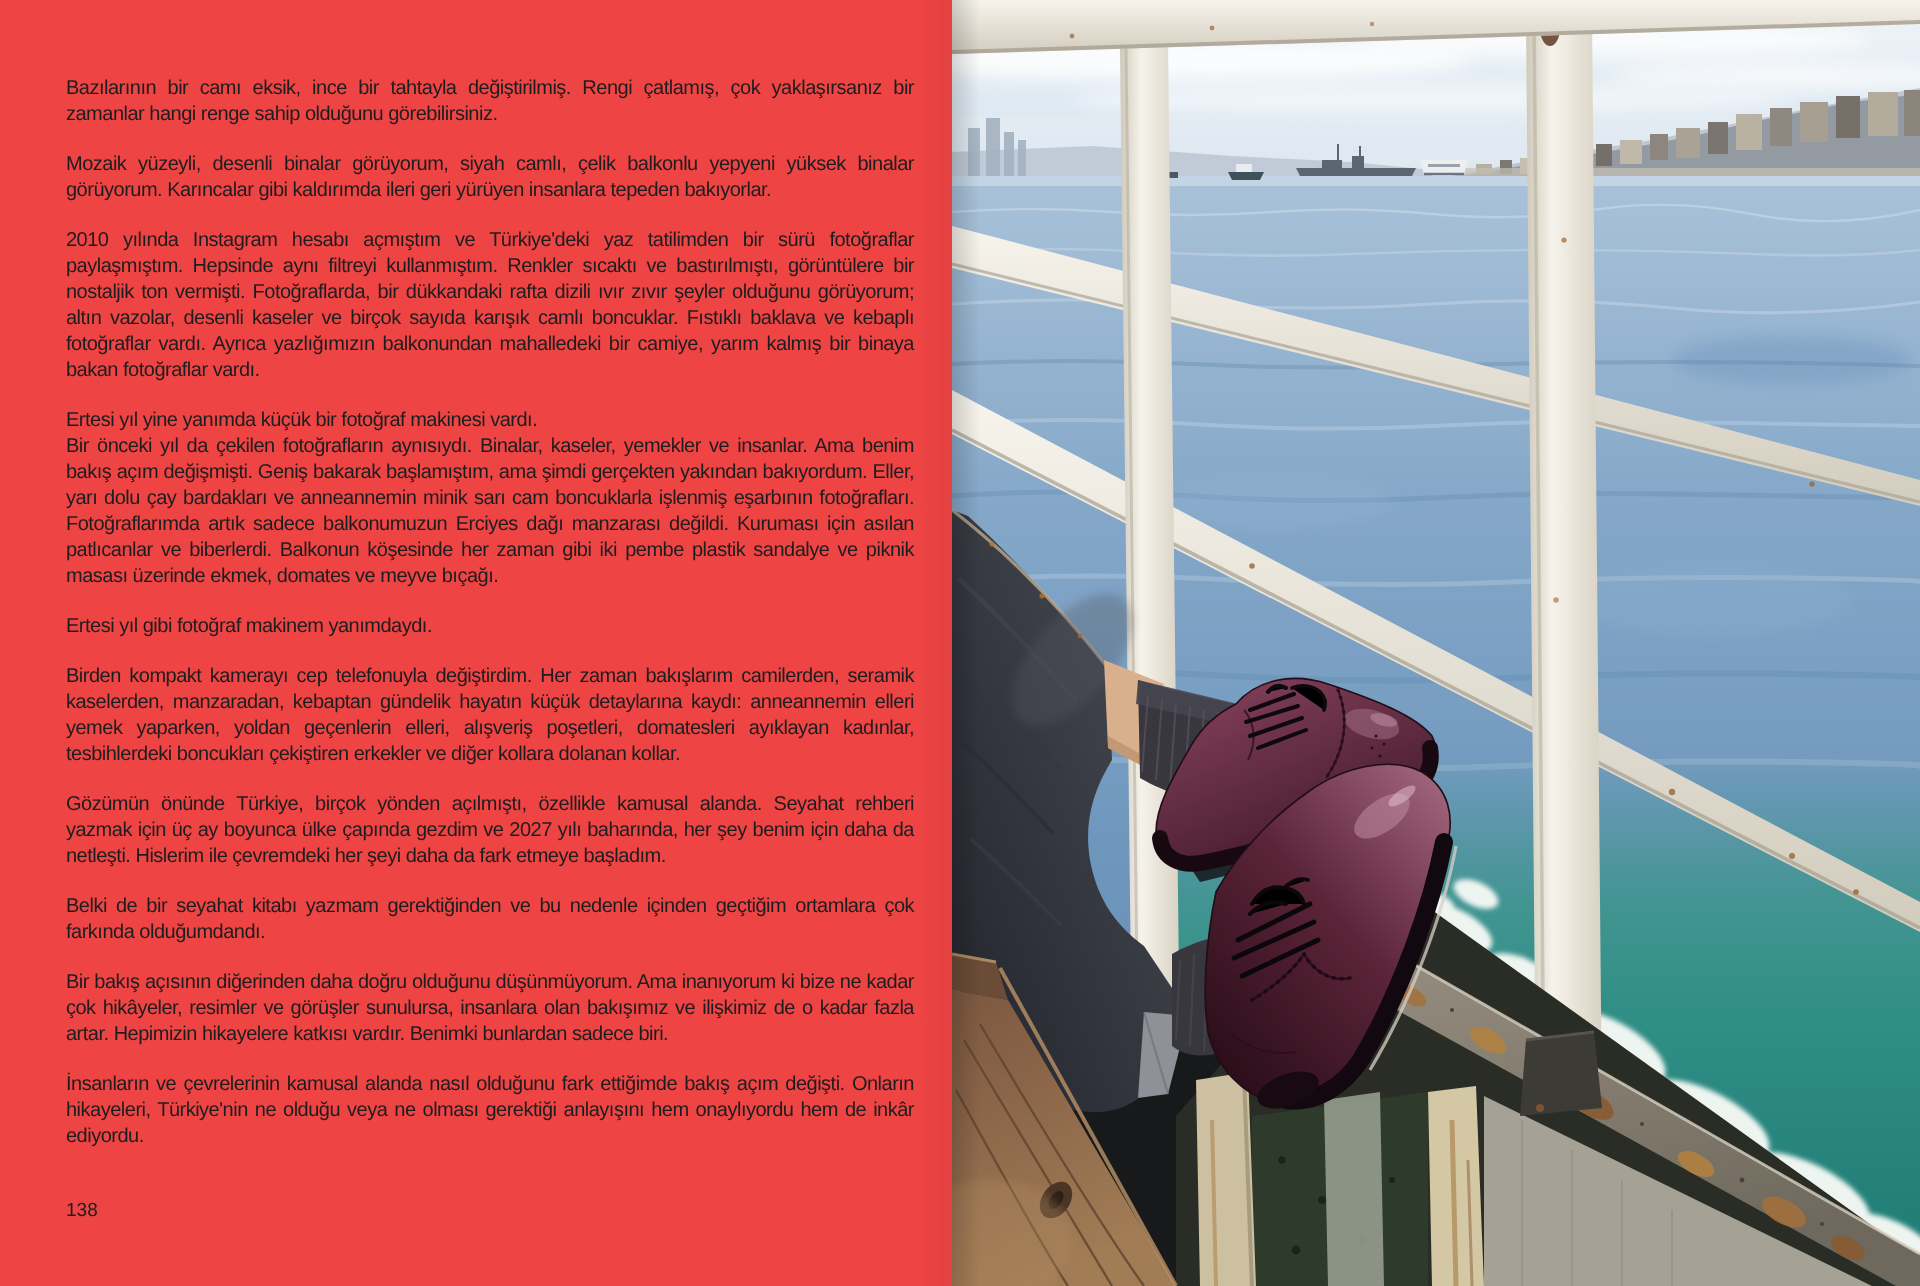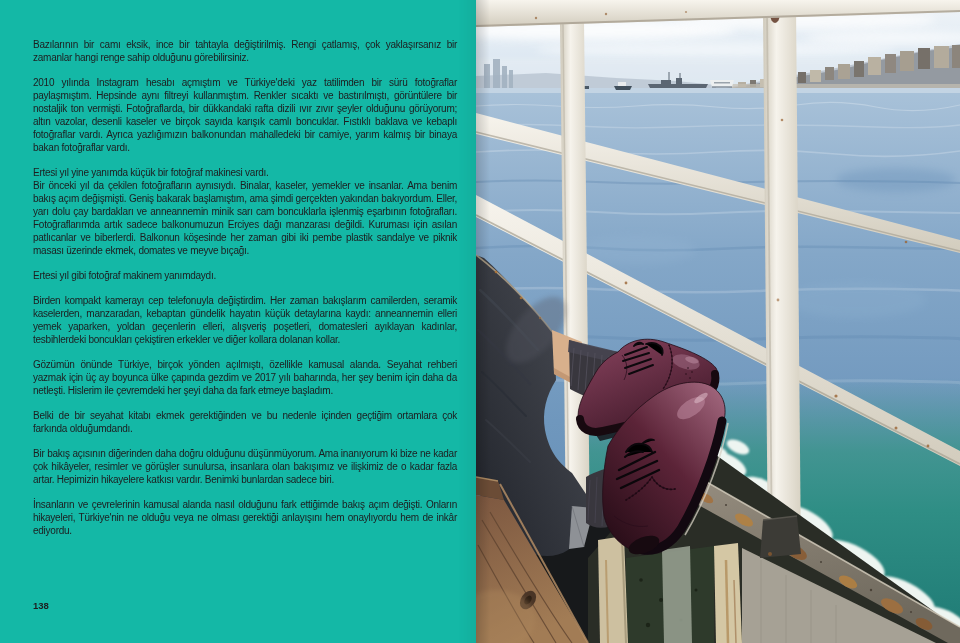--- a/index.html
+++ b/index.html
@@ -1,57 +1,58 @@
 <!DOCTYPE html>
 <html lang="tr"><head>
 <meta charset="utf-8">
 <style>
   html,body{margin:0;padding:0;}
   body{
     width:960px;height:643px;overflow:hidden;background:#ffffff;
     font-family:"Liberation Sans", sans-serif;
   }
   .spread{position:relative;width:960px;height:643px;background:#ffffff;}
-  .page-left{position:absolute;left:0;top:0;width:476px;height:643px;background:#14b8a6;}
+  .page-left{position:absolute;left:0;top:0;width:476px;height:643px;background:#ef4444;}
   .text-block{
     position:absolute;left:33px;top:38px;width:424px;
     font-size:10px;line-height:13px;letter-spacing:-0.25px;color:#1d1d1f;
   }
   .text-block p{
     margin:0 0 12px 0;text-align:justify;white-space:pre-line;
   }
   .page-number{
-    position:absolute;left:33px;top:600px;font-size:9.5px;color:#1d1d1f;letter-spacing:0;font-weight:bold;
+    position:absolute;left:33px;top:600px;font-size:9.5px;color:#1d1d1f;letter-spacing:0;
   }
   .page-right{position:absolute;left:476px;top:0;width:484px;height:643px;overflow:hidden;}
   .page-right svg{display:block;}
   .gutter-shade{
     position:absolute;left:0;top:0;width:14px;height:643px;pointer-events:none;
     background:linear-gradient(90deg, rgba(0,0,0,0.16), rgba(0,0,0,0));
   }
   .spine-shade{
     position:absolute;left:458px;top:0;width:18px;height:643px;pointer-events:none;
     background:linear-gradient(90deg, rgba(0,0,0,0), rgba(0,0,0,0.05));
   }
 </style>
 </head>
 <body>
 
 <div class="spread">
 
   <section class="page-left">
     <div class="text-block">
         <p>Bazılarının bir camı eksik, ince bir tahtayla değiştirilmiş. Rengi çatlamış, çok yaklaşırsanız bir zamanlar hangi renge sahip olduğunu görebilirsiniz.</p>
+        <p>Mozaik yüzeyli, desenli binalar görüyorum, siyah camlı, çelik balkonlu yepyeni yüksek binalar görüyorum. Karıncalar gibi kaldırımda ileri geri yürüyen insanlara tepeden bakıyorlar.</p>
         <p>2010 yılında Instagram hesabı açmıştım ve Türkiye'deki yaz tatilimden bir sürü fotoğraflar paylaşmıştım. Hepsinde aynı filtreyi kullanmıştım. Renkler sıcaktı ve bastırılmıştı, görüntülere bir nostaljik ton vermişti. Fotoğraflarda, bir dükkandaki rafta dizili ıvır zıvır şeyler olduğunu görüyorum; altın vazolar, desenli kaseler ve birçok sayıda karışık camlı boncuklar. Fıstıklı baklava ve kebaplı fotoğraflar vardı. Ayrıca yazlığımızın balkonundan mahalledeki bir camiye, yarım kalmış bir binaya bakan fotoğraflar vardı.</p>
         <p>Ertesi yıl yine yanımda küçük bir fotoğraf makinesi vardı.
 Bir önceki yıl da çekilen fotoğrafların aynısıydı. Binalar, kaseler, yemekler ve insanlar. Ama benim bakış açım değişmişti. Geniş bakarak başlamıştım, ama şimdi gerçekten yakından bakıyordum. Eller, yarı dolu çay bardakları ve anneannemin minik sarı cam boncuklarla işlenmiş eşarbının fotoğrafları. Fotoğraflarımda artık sadece balkonumuzun Erciyes dağı manzarası değildi. Kuruması için asılan patlıcanlar ve biberlerdi. Balkonun köşesinde her zaman gibi iki pembe plastik sandalye ve piknik masası üzerinde ekmek, domates ve meyve bıçağı.</p>
         <p>Ertesi yıl gibi fotoğraf makinem yanımdaydı.</p>
         <p>Birden kompakt kamerayı cep telefonuyla değiştirdim. Her zaman bakışlarım camilerden, seramik kaselerden, manzaradan, kebaptan gündelik hayatın küçük detaylarına kaydı: anneannemin elleri yemek yaparken, yoldan geçenlerin elleri, alışveriş poşetleri, domatesleri ayıklayan kadınlar, tesbihlerdeki boncukları çekiştiren erkekler ve diğer kollara dolanan kollar.</p>
-        <p>Gözümün önünde Türkiye, birçok yönden açılmıştı, özellikle kamusal alanda. Seyahat rehberi yazmak için üç ay boyunca ülke çapında gezdim ve 2017 yılı baharında, her şey benim için daha da netleşti. Hislerim ile çevremdeki her şeyi daha da fark etmeye başladım.</p>
-        <p>Belki de bir seyahat kitabı ekmek gerektiğinden ve bu nedenle içinden geçtiğim ortamlara çok farkında olduğumdandı.</p>
+        <p>Gözümün önünde Türkiye, birçok yönden açılmıştı, özellikle kamusal alanda. Seyahat rehberi yazmak için üç ay boyunca ülke çapında gezdim ve 2027 yılı baharında, her şey benim için daha da netleşti. Hislerim ile çevremdeki her şeyi daha da fark etmeye başladım.</p>
+        <p>Belki de bir seyahat kitabı yazmam gerektiğinden ve bu nedenle içinden geçtiğim ortamlara çok farkında olduğumdandı.</p>
         <p>Bir bakış açısının diğerinden daha doğru olduğunu düşünmüyorum. Ama inanıyorum ki bize ne kadar çok hikâyeler, resimler ve görüşler sunulursa, insanlara olan bakışımız ve ilişkimiz de o kadar fazla artar. Hepimizin hikayelere katkısı vardır. Benimki bunlardan sadece biri.</p>
         <p>İnsanların ve çevrelerinin kamusal alanda nasıl olduğunu fark ettiğimde bakış açım değişti. Onların hikayeleri, Türkiye'nin ne olduğu veya ne olması gerektiği anlayışını hem onaylıyordu hem de inkâr ediyordu.</p>
       </div>
     <div class="page-number">138</div>
   </section>
 
   <section class="page-right">
     <svg width="484" height="643" viewBox="0 0 484 643" role="img" aria-label="Crossed legs in dark trousers and burgundy brogue boots resting over the rusty gunwale of a ferry, behind a white railing, with blue sea, a turquoise bow wave and a distant coastal skyline with boats">
       <defs>
         <linearGradient id="gSky" x1="0" y1="0" x2="0" y2="1">

